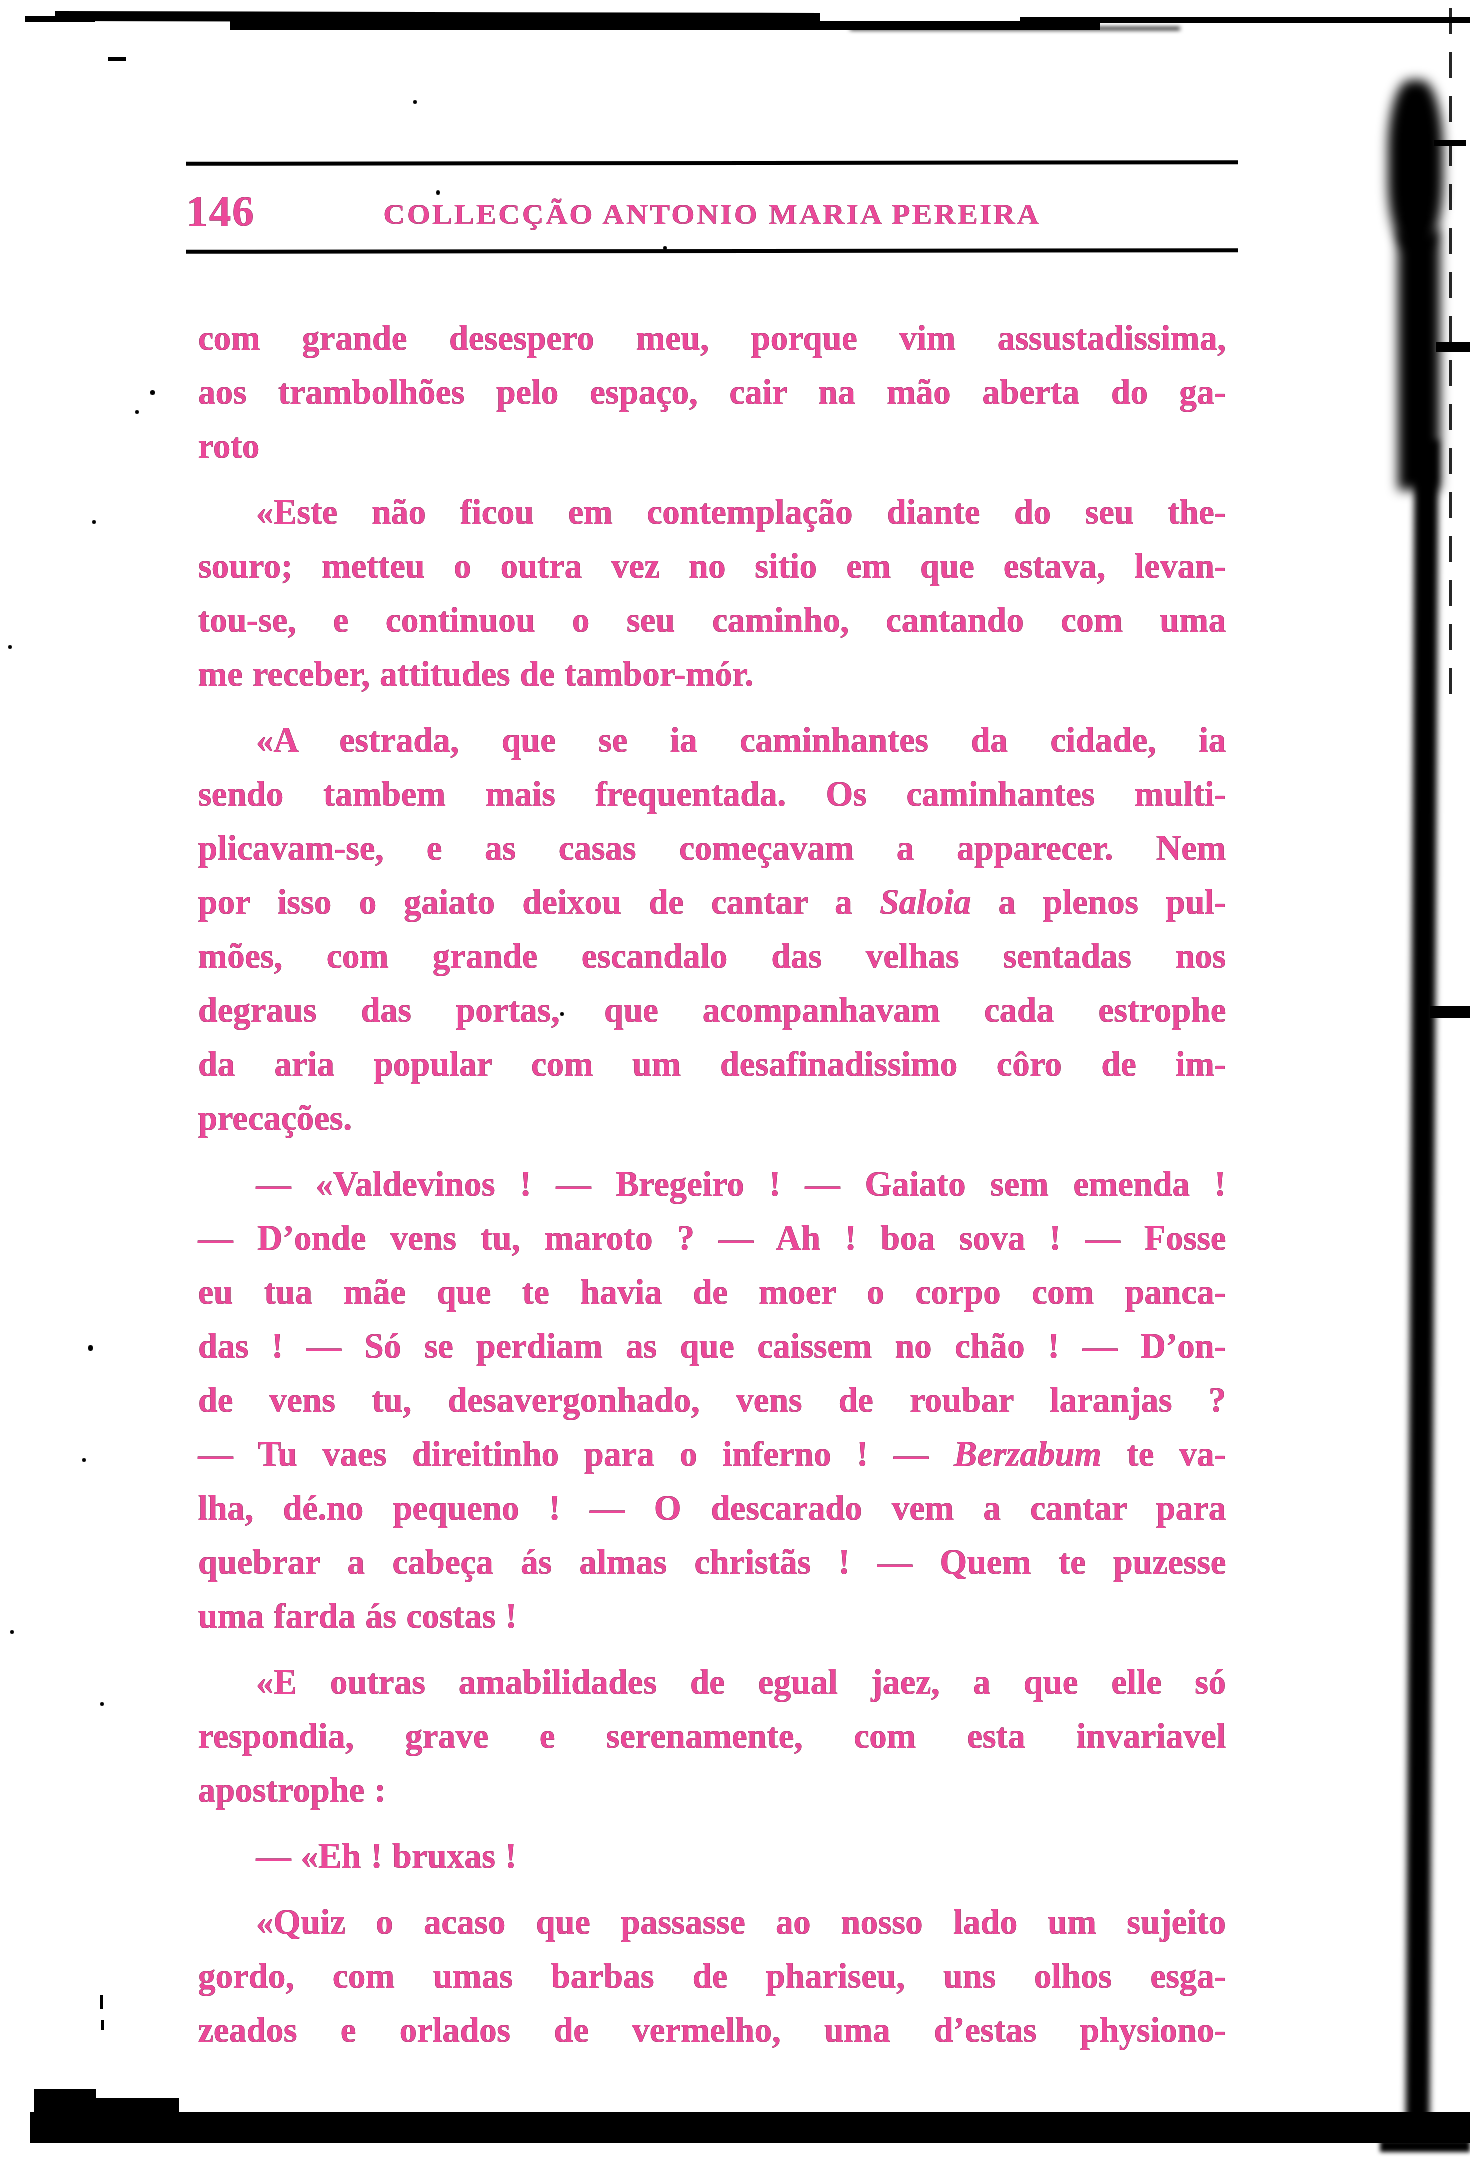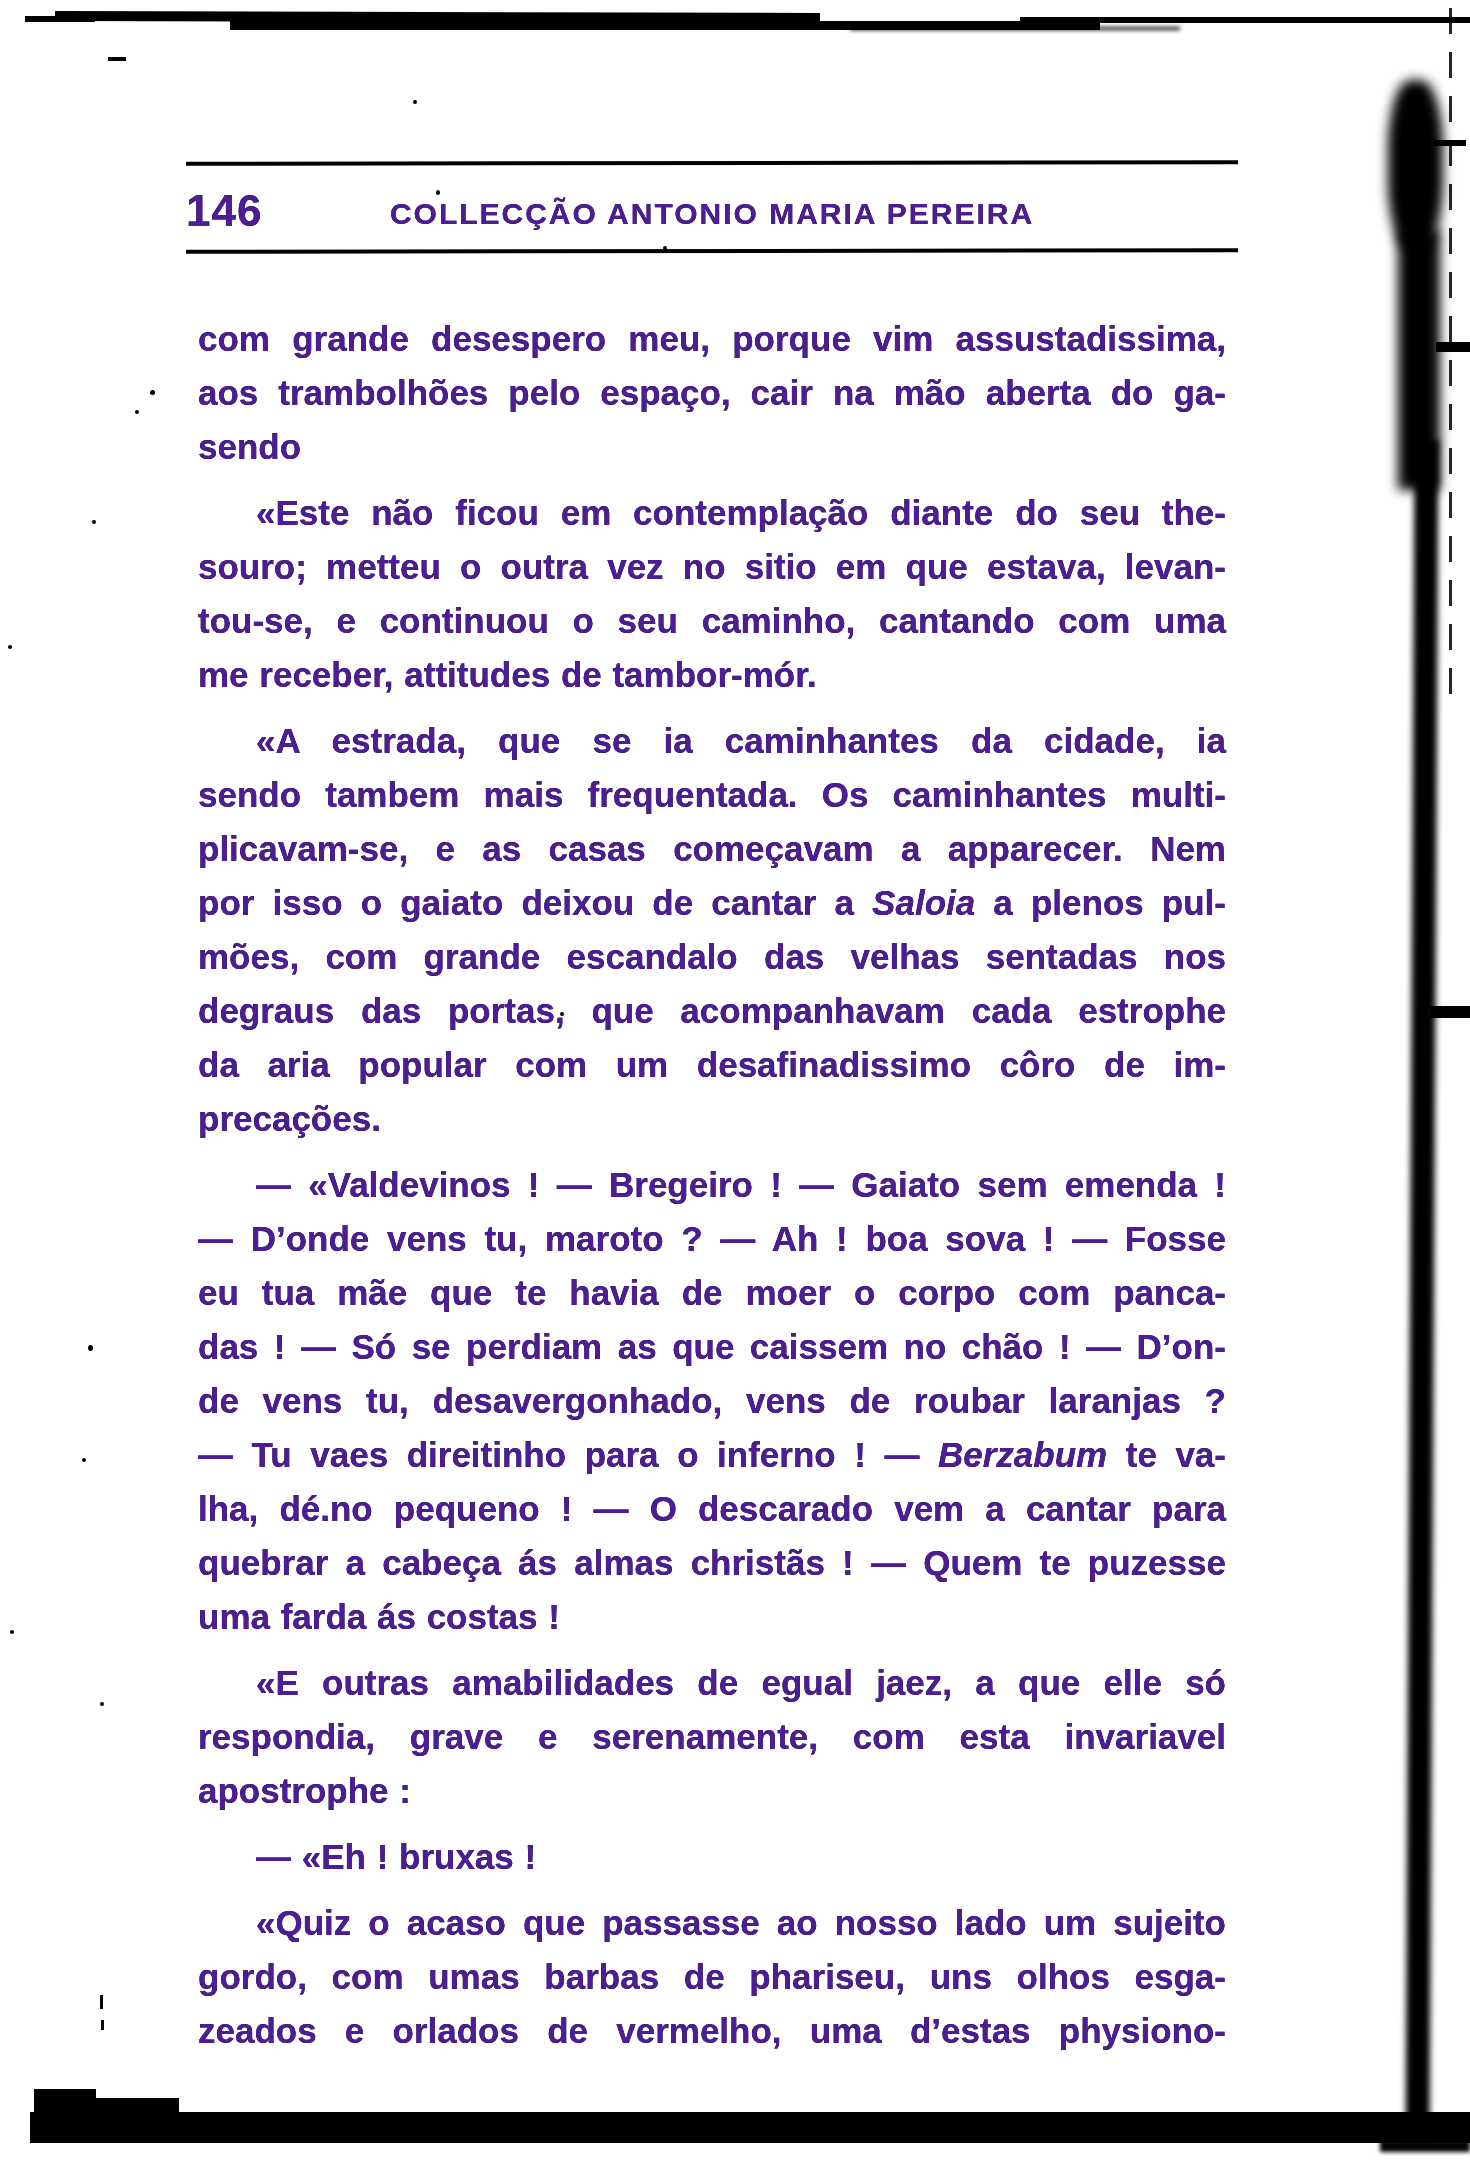--- a/index.html
+++ b/index.html
@@ -1,22 +1,22 @@
 <!DOCTYPE html>
 <html><head>
 <meta charset="utf-8">
 <style>
   html,body{margin:0;padding:0;background:#ffffff;}
   .page{
     position:relative;
     width:1470px;height:2171px;
     background:#ffffff;
     overflow:hidden;
-    font-family:Liberation Sans, sans-serif;
-    color:#4c1d95;
+    font-family:Liberation Serif, serif;
+    color:#ec4899;
   }
   
   .rule{
     position:absolute;left:186px;width:1052px;height:4px;background:#000;
   }
   .rule.top{top:161px;transform:rotate(-0.08deg);}
   .rule.bottom{top:249px;transform:rotate(-0.08deg);}
   .page-number{
     position:absolute;left:186px;top:186px;
     font-size:44px;font-weight:700;letter-spacing:1px;
@@ -68,21 +68,21 @@
 
   <div class="rule top"></div>
   <div class="page-number">146</div>
   <div class="header-title">COLLECÇÃO ANTONIO MARIA PEREIRA</div>
   <div class="rule bottom"></div>
 
   <div class="body-text">
       <div class="para">
         <div class="line jl">com grande desespero meu, porque vim assustadissima,</div>
         <div class="line jl">aos trambolhões pelo espaço, cair na mão aberta do ga-</div>
-        <div class="line last">sendo</div>
+        <div class="line last">roto</div>
       </div>
       <div class="para indent">
         <div class="line jl">«Este não ficou em contemplação diante do seu the-</div>
         <div class="line jl">souro; metteu o outra vez no sitio em que estava, levan-</div>
         <div class="line jl">tou-se, e continuou o seu caminho, cantando com uma</div>
         <div class="line last">me receber, attitudes de tambor-mór.</div>
       </div>
       <div class="para indent">
         <div class="line jl">«A estrada, que se ia caminhantes da cidade, ia</div>
         <div class="line jl">sendo tambem mais frequentada. Os caminhantes multi-</div>

